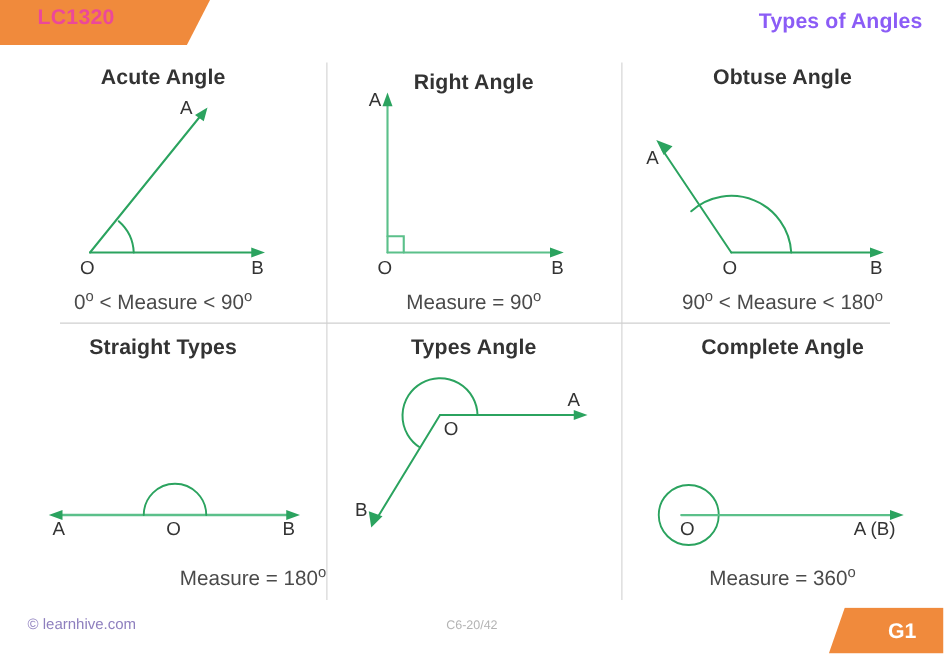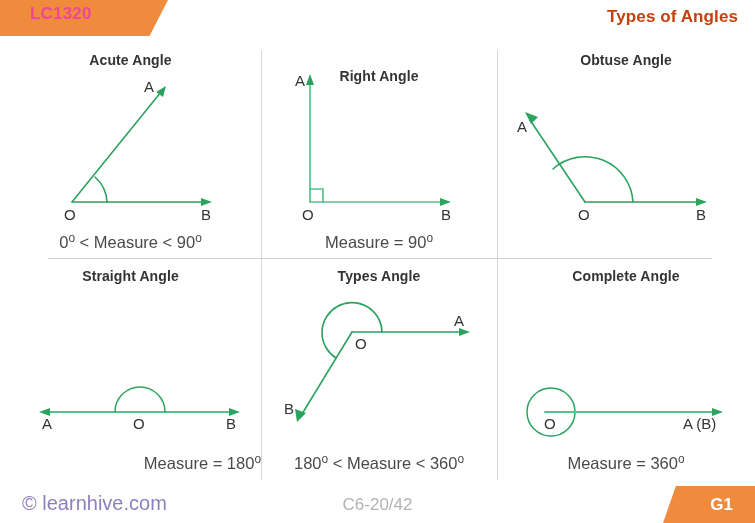--- a/index.html
+++ b/index.html
@@ -38,21 +38,21 @@
     font-weight: bold;
     color: #ec4899;
     letter-spacing: 0.2px;
   }
   .header-title {
     position: absolute;
     right: 17px;
     top: 7px;
     font-size: 17px;
     font-weight: bold;
-    color: #c2410c;
+    color: #8b5cf6;
     letter-spacing: 0.1px;
   }
 
   
   .v-divider {
     position: absolute;
     top: 50px;
     width: 1px;
     height: 430px;
     background: #d8d8d8;
@@ -67,21 +67,21 @@
   }
 
   
   .panel {
     position: absolute;
   }
   .panel-title {
     position: absolute;
     width: 100%;
     text-align: center;
-    font-size: 14px;
+    font-size: 17px;
     font-weight: bold;
     color: #333333;
     letter-spacing: 0.1px;
   }
   .panel-caption {
     position: absolute;
     width: 100%;
     text-align: center;
     font-size: 16.5px;
     color: #4a4a4a;
@@ -96,30 +96,30 @@
     font-size: 15px;
     color: #333333;
     white-space: nowrap;
   }
 
   
   .footer-copy {
     position: absolute;
     left: 22px;
     top: 492px;
-    font-size: 20px;
+    font-size: 12px;
     color: #8E7FBE;
   }
   .footer-code {
     position: absolute;
     left: 0;
     right: 0;
     top: 495px;
     text-align: center;
-    font-size: 17px;
+    font-size: 10px;
     color: #b3b3b3;
   }
   .footer-tag {
     position: absolute;
     right: 0;
     top: 486px;
     width: 92px;
     height: 37px;
     background: #F08A3C;
     -webkit-clip-path: polygon(14% 0, 100% 0, 100% 100%, 0 100%);
@@ -163,21 +163,21 @@
       <polygon points="212,152 201,148 201,156" fill="#2BA35F"></polygon>
       <polygon points="166,36 156,42 163,47" fill="#2BA35F"></polygon>
     </svg>
     <div class="pt-label" style="left:144px; top:28px;">A</div>
     <div class="pt-label" style="left:64px; top:156px;">O</div>
     <div class="pt-label" style="left:201px; top:156px;">B</div>
     <div class="panel-caption" style="top:183px;text-align:center;">0<span class="sup-deg">o</span> &lt; Measure &lt; 90<span class="sup-deg">o</span></div>
   </div>
 
   <div class="panel" style="left:261px; top:50px; width:236px; height:208px;">
-    <div class="panel-title" style="top:18px;">Right Angle</div>
+    <div class="panel-title" style="top:6px;">Right Angle</div>
     <svg class="panel-figure" width="236" height="208" viewBox="0 0 236 208">
       <g stroke="#5BC08A" stroke-width="1.7" fill="none" stroke-linecap="round">
         <line x1="49" y1="152" x2="49" y2="30"></line>
         <line x1="49" y1="152" x2="183" y2="152"></line>
         <polyline points="49,139 62,139 62,152"></polyline>
       </g>
       <polygon points="49,24 45,35 53,35" fill="#2BA35F"></polygon>
       <polygon points="190,152 179,148 179,156" fill="#2BA35F"></polygon>
     </svg>
     <div class="pt-label" style="left:34px; top:22px;">A</div>
@@ -193,24 +193,25 @@
         <line x1="88" y1="152" x2="203" y2="152"></line>
         <line x1="88" y1="152" x2="33" y2="70"></line>
         <path d="M 136 152 A 48 48 0 0 0 56 119"></path>
       </g>
       <polygon points="28,62 34,74 41,67" fill="#2BA35F"></polygon>
       <polygon points="210,152 199,148 199,156" fill="#2BA35F"></polygon>
     </svg>
     <div class="pt-label" style="left:20px; top:68px;">A</div>
     <div class="pt-label" style="left:81px; top:156px;">O</div>
     <div class="pt-label" style="left:199px; top:156px;">B</div>
+    <div class="panel-caption" style="top:183px;">90<span class="sup-deg">o</span> &lt; Measure &lt; 180<span class="sup-deg">o</span></div>
   </div>
 
   <div class="panel" style="left:0px; top:264px; width:261px; height:219px;">
-    <div class="panel-title" style="top:4px;">Straight Angle</div>
+    <div class="panel-title" style="top:4px;">Straight Types</div>
     <svg class="panel-figure" width="261" height="219" viewBox="0 0 261 219">
       <g stroke="#5BC08A" stroke-width="1.9" fill="none" stroke-linecap="round">
         <line x1="46" y1="148" x2="233" y2="148"></line>
       </g>
       <g stroke="#2BA35F" stroke-width="1.5" fill="none" stroke-linecap="round">
         <path d="M 165 148 A 25 25 0 0 0 115 148"></path>
       </g>
       <polygon points="39,148 50,144 50,152" fill="#2BA35F"></polygon>
       <polygon points="240,148 229,144 229,152" fill="#2BA35F"></polygon>
     </svg>
@@ -227,21 +228,20 @@
         <line x1="91" y1="68" x2="202" y2="68"></line>
         <line x1="91" y1="68" x2="41" y2="150"></line>
         <path d="M 121 68 A 30 30 0 1 0 75 94"></path>
       </g>
       <polygon points="209,68 198,64 198,72" fill="#2BA35F"></polygon>
       <polygon points="36,158 34,145 45,149" fill="#2BA35F"></polygon>
     </svg>
     <div class="pt-label" style="left:193px; top:48px;">A</div>
     <div class="pt-label" style="left:94px; top:71px;">O</div>
     <div class="pt-label" style="left:23px; top:136px;">B</div>
-    <div class="panel-caption" style="top:190px;">180<span class="sup-deg">o</span> &lt; Measure &lt; 360<span class="sup-deg">o</span></div>
   </div>
 
   <div class="panel" style="left:497px; top:264px; width:258px; height:219px;">
     <div class="panel-title" style="top:4px;">Complete Angle</div>
     <svg class="panel-figure" width="258" height="219" viewBox="0 0 258 219">
       <g stroke="#2BA35F" stroke-width="1.5" fill="none" stroke-linecap="round">
         <circle cx="54" cy="148" r="24"></circle>
       </g>
       <g stroke="#5BC08A" stroke-width="1.8" fill="none" stroke-linecap="round">
         <line x1="48" y1="148" x2="219" y2="148"></line>

